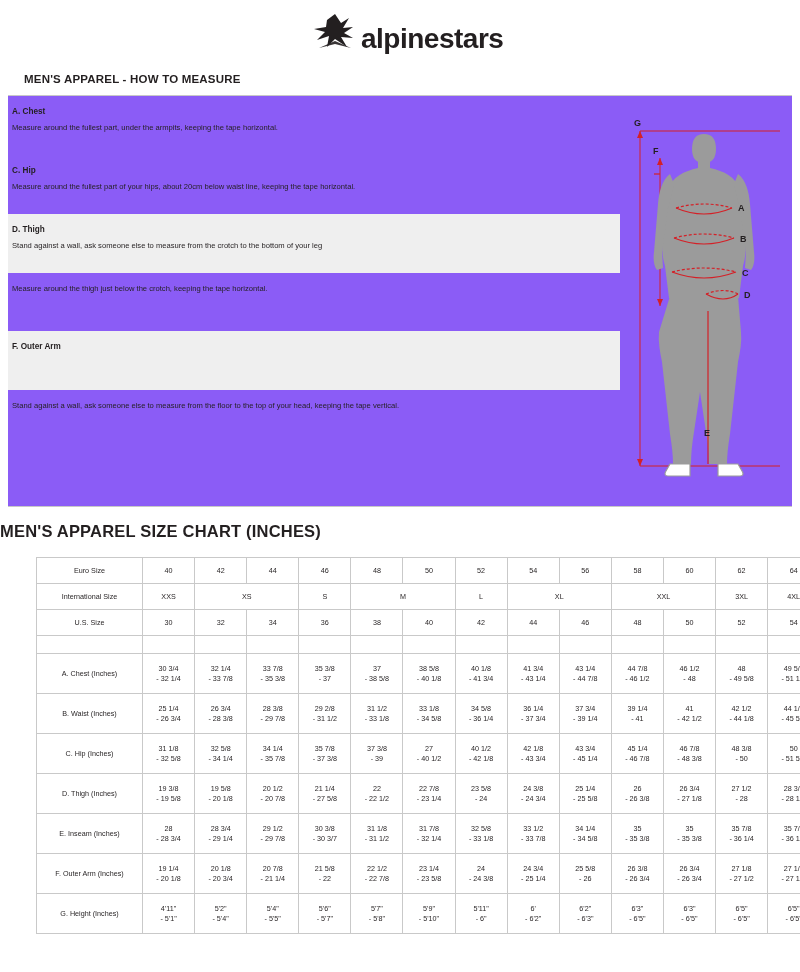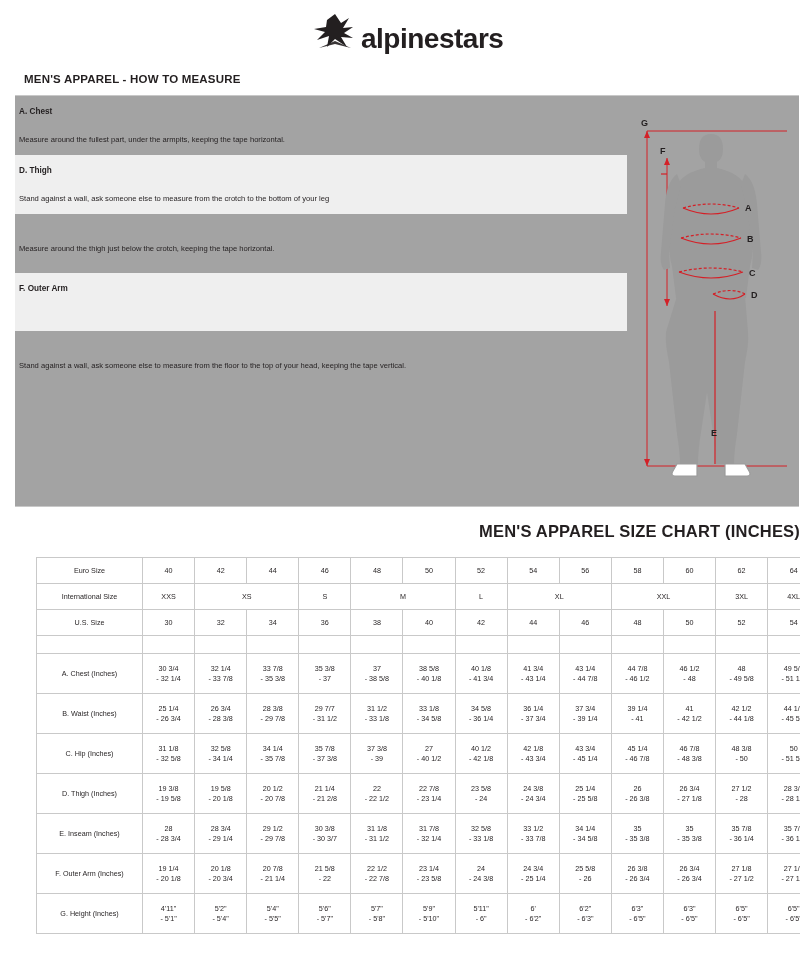--- a/index.html
+++ b/index.html
@@ -21,49 +21,49 @@
 
   
   .section-title {
     position: absolute; top: 73px; left: 24px;
     font-size: 11.5px; font-weight: bold; letter-spacing: .2px;
     color: #231f20;
   }
 
   
   .howto {
-    position: absolute; top: 95px; left: 15px;
+    position: absolute; top: 95px; left: 8px;
     width: 784px; height: 412px;
     border-top: 1px solid #c8c8c8;
     border-bottom: 1px solid #c8c8c8;
-    background: #a3a3a3;
+    background: #8b5cf6;
   }
   .howto-left { position: absolute; top: 0; left: 0; width: 612px; height: 412px; }
   .measure-row {
     position: relative;
     height: 58.85px;
     padding: 11px 10px 0 4px;
   }
   .measure-row.alt { background: #efefef; }
   .measure-row .mtitle {
     font-size: 8.2px; font-weight: bold; margin: 0 0 7px 0; color: #231f20;
   }
   .measure-row .mdesc {
-    font-size: 7.6px; color: #231f20; line-height: 1.25; margin-top: 19px;
+    font-size: 7.6px; color: #231f20; line-height: 1.25;
   }
 
   
   .figure-wrap {
     position: absolute; top: 0; left: 612px; width: 172px; height: 412px;
   }
 
   
   .chart-title {
     position: absolute; top: 522px; left: 0; width: 800px;
-    text-align: right; font-size: 16.5px; font-weight: bold;
+    text-align: left; font-size: 16.5px; font-weight: bold;
     letter-spacing: .2px; color: #231f20;
   }
 
   
   .table-wrap {
     position: absolute; top: 557px; left: 8px; width: 784px; margin-left: 28px;
   }
   table.size-chart {
     border-collapse: collapse;
     width: 784px;
@@ -107,20 +107,24 @@
     </svg>
   </div>
 
   <div class="section-title">MEN'S APPAREL - HOW TO MEASURE</div>
 
   <div class="howto">
     <div class="howto-left">
       <div class="measure-row">
         <div class="mtitle">A. Chest</div>
         <div class="mdesc">Measure around the fullest part, under the armpits, keeping the tape horizontal.</div>
+      </div>
+      <div class="measure-row">
+        <div class="mtitle">C. Hip</div>
+        <div class="mdesc">Measure around the fullest part of your hips, about 20cm below waist line, keeping the tape horizontal.</div>
       </div>
       <div class="measure-row alt">
         <div class="mtitle">D. Thigh</div>
         <div class="mdesc">Stand against a wall, ask someone else to measure from the crotch to the bottom of your leg</div>
       </div>
       <div class="measure-row">
         <div class="mdesc">Measure around the thigh just below the crotch, keeping the tape horizontal.</div>
       </div>
       <div class="measure-row alt">
         <div class="mtitle">F. Outer Arm</div>
@@ -318,21 +322,21 @@
             </td>
             <td class="cell2">
               <span>26 3/4</span>
               <span>- 28 3/8</span>
             </td>
             <td class="cell2">
               <span>28 3/8</span>
               <span>- 29 7/8</span>
             </td>
             <td class="cell2">
-              <span>29 7/7</span>
+              <span>29 2/8</span>
               <span>- 31 1/2</span>
             </td>
             <td class="cell2">
               <span>31 1/2</span>
               <span>- 33 1/8</span>
             </td>
             <td class="cell2">
               <span>33 1/8</span>
               <span>- 34 5/8</span>
             </td>
@@ -429,21 +433,21 @@
             <td class="cell2">
               <span>19 5/8</span>
               <span>- 20 1/8</span>
             </td>
             <td class="cell2">
               <span>20 1/2</span>
               <span>- 20 7/8</span>
             </td>
             <td class="cell2">
               <span>21 1/4</span>
-              <span>- 21 2/8</span>
+              <span>- 27 5/8</span>
             </td>
             <td class="cell2">
               <span>22</span>
               <span>- 22 1/2</span>
             </td>
             <td class="cell2">
               <span>22 7/8</span>
               <span>- 23 1/4</span>
             </td>
             <td class="cell2">

